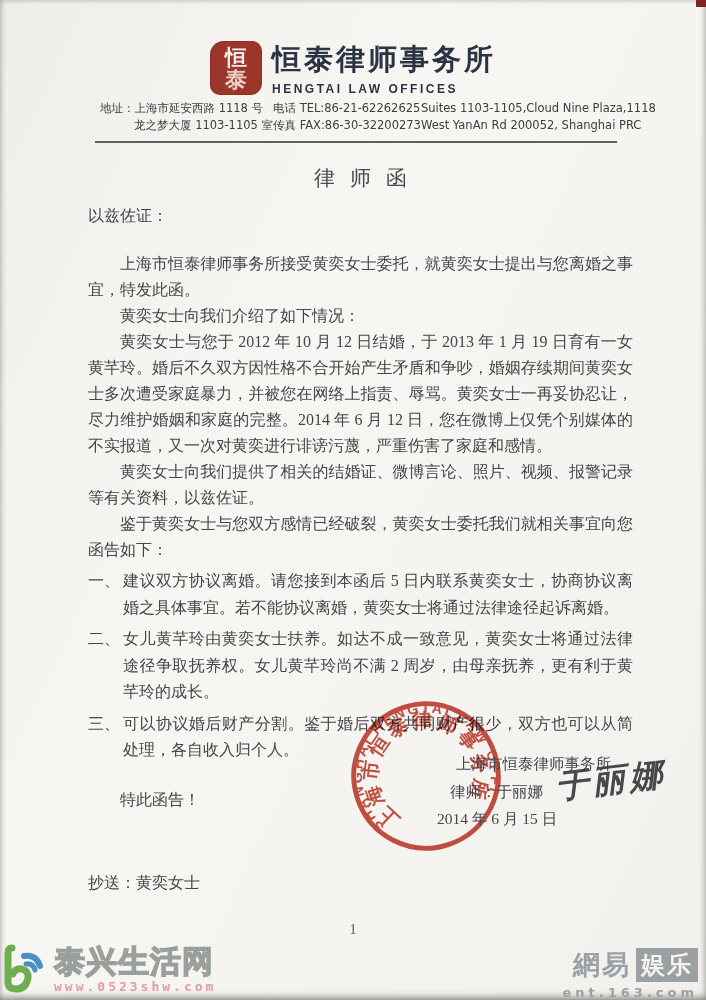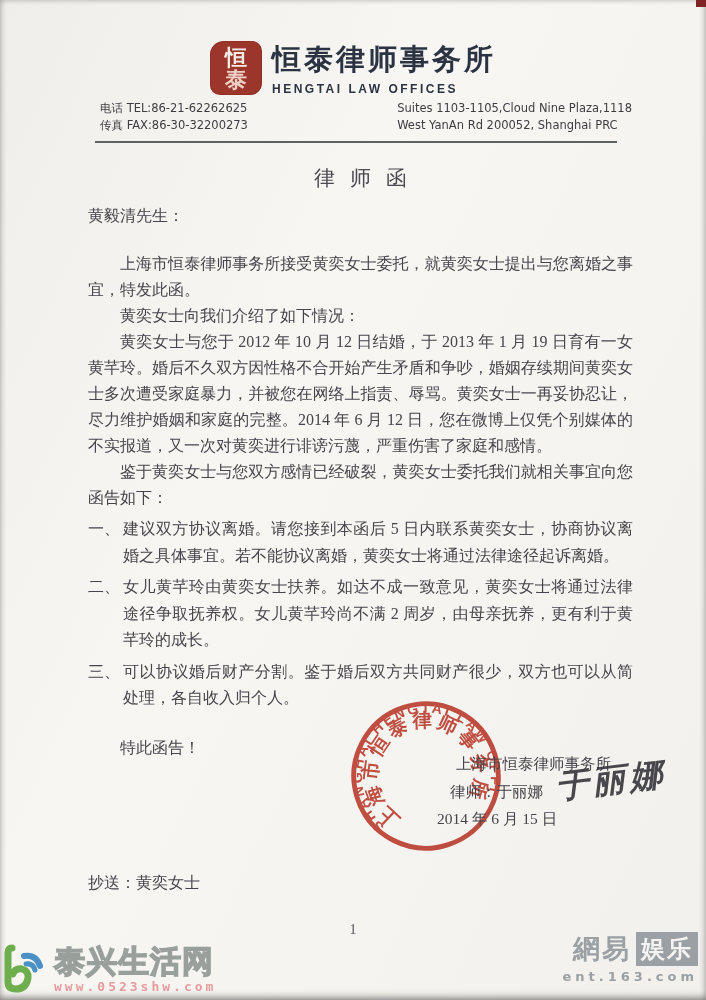--- a/index.html
+++ b/index.html
@@ -64,21 +64,21 @@
     font-size:14px;color:#55555a;}
   
   .wm-left{position:absolute;left:2px;bottom:6px;display:flex;align-items:flex-start;gap:4px;}
   .wm-left-text{display:flex;flex-direction:column;}
   .wm-site{
     font-size:31px;font-weight:bold;letter-spacing:1px;color:#f2f1ee;
     -webkit-text-stroke:1.4px #99a09c;font-family:"DejaVu Sans",sans-serif;line-height:34px;
   }
   .wm-url-left{font-family:"DejaVu Sans Mono","Liberation Mono",monospace;font-size:13px;
     font-weight:bold;color:#e59c9e;letter-spacing:3px;margin-top:1px;}
-  .wm-right{position:absolute;right:8px;bottom:16px;text-align:right;
+  .wm-right{position:absolute;right:8px;bottom:0;text-align:right;
     font-family:"DejaVu Sans",sans-serif;}
   .wm-brand{display:flex;align-items:center;justify-content:flex-end;gap:5px;}
   .wm-brand-1{font-size:27px;font-weight:bold;color:#9aa0a4;letter-spacing:2px;}
   .wm-brand-2{font-size:24px;font-weight:bold;color:#f5f4f1;background:#9aa0a4;
     padding:1px 5px;letter-spacing:2px;}
   .wm-url-right{font-size:13px;font-weight:bold;color:#9aa0a4;letter-spacing:4px;margin-top:2px;}
 </style>
 </head>
 <body>
 
@@ -94,37 +94,42 @@
       </div>
       <div class="brand-text">
         <div class="brand-cn">恒泰律师事务所</div>
         <div class="brand-en">HENGTAI LAW OFFICES</div>
       </div>
     </div>
   </div>
 
   <div class="addr-row">
     <div class="addr-col">
+      <div>地址：上海市延安西路 1118 号</div>
+      <div class="addr-cn2">龙之梦大厦 1103-1105 室</div>
+    </div>
+    <div class="addr-col">
       <div>电话 TEL:86-21-62262625</div>
       <div>传真 FAX:86-30-32200273</div>
     </div>
     <div class="addr-col">
       <div>Suites 1103-1105,Cloud Nine Plaza,1118</div>
       <div>West YanAn Rd 200052, Shanghai PRC</div>
     </div>
   </div>
 
   <div class="divider"></div>
 
   <div class="body-flow">
     <div class="title">律师函</div>
-    <div class="salutation">黄毅清先生：</div>
+    <div class="salutation">以兹佐证：</div>
     <p class="para">上海市恒泰律师事务所接受黄奕女士委托，就黄奕女士提出与您离婚之事宜，特发此函。</p>
     <p class="para">黄奕女士向我们介绍了如下情况：</p>
     <p class="para">黄奕女士与您于 2012 年 10 月 12 日结婚，于 2013 年 1 月 19 日育有一女黄芊玲。婚后不久双方因性格不合开始产生矛盾和争吵，婚姻存续期间黄奕女士多次遭受家庭暴力，并被您在网络上指责、辱骂。黄奕女士一再妥协忍让，尽力维护婚姻和家庭的完整。2014 年 6 月 12 日，您在微博上仅凭个别媒体的不实报道，又一次对黄奕进行诽谤污蔑，严重伤害了家庭和感情。</p>
+    <p class="para">黄奕女士向我们提供了相关的结婚证、微博言论、照片、视频、报警记录等有关资料，以兹佐证。</p>
     <p class="para">鉴于黄奕女士与您双方感情已经破裂，黄奕女士委托我们就相关事宜向您函告如下：</p>
     <div class="items">
       <div class="item">
         <span class="marker">一、</span>
         <span>建议双方协议离婚。请您接到本函后 5 日内联系黄奕女士，协商协议离婚之具体事宜。若不能协议离婚，黄奕女士将通过法律途径起诉离婚。</span>
       </div>
       <div class="item">
         <span class="marker">二、</span>
         <span>女儿黄芊玲由黄奕女士扶养。如达不成一致意见，黄奕女士将通过法律途径争取抚养权。女儿黄芊玲尚不满 2 周岁，由母亲抚养，更有利于黄芊玲的成长。</span>
       </div>

